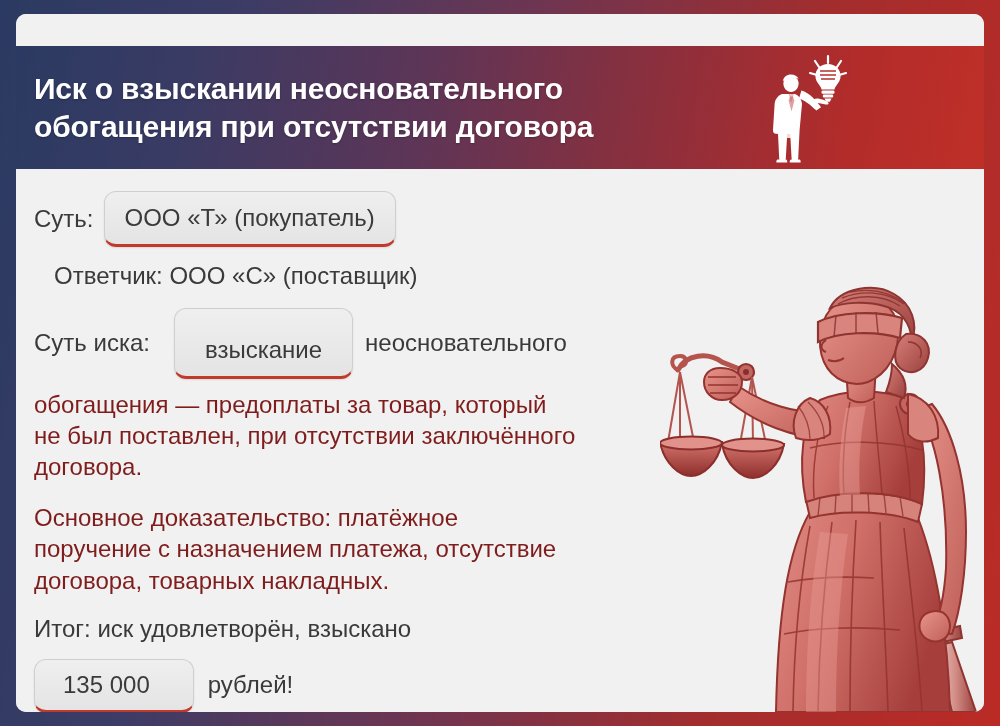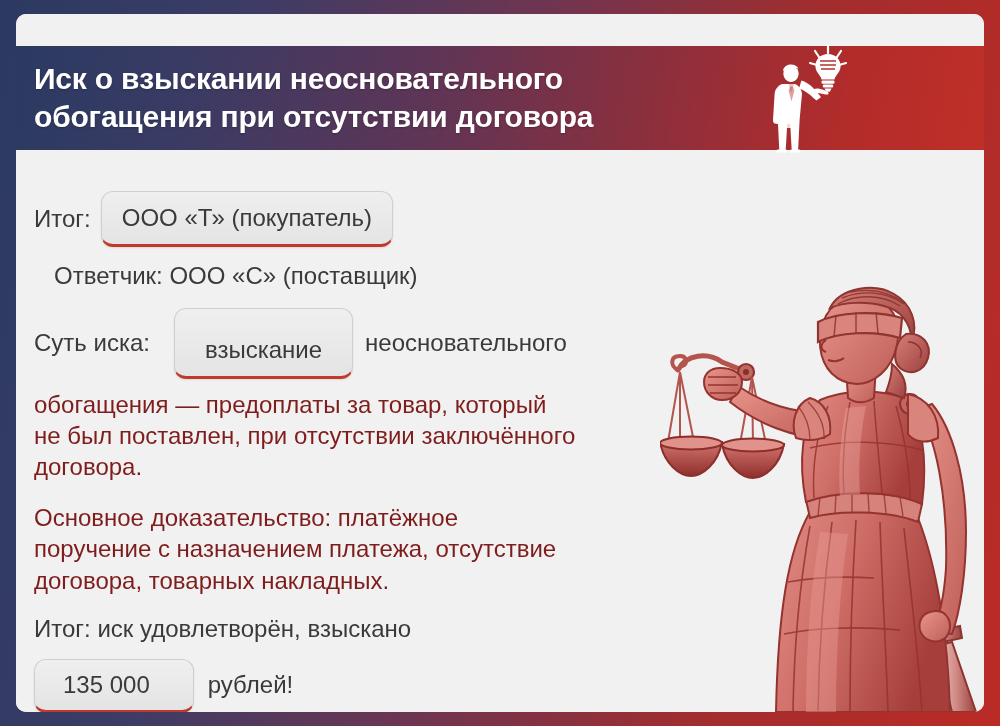--- a/index.html
+++ b/index.html
@@ -38,21 +38,21 @@
     height: 32px;
     background: #f1f1f1;
   }
 
   
   #header-band {
     position: absolute;
     left: 0;
     top: 32px;
     width: 100%;
-    height: 104px;
+    height: 123px;
     background: linear-gradient(100deg, #2b3a62 0%, #3a3b64 18%, #5d3557 42%, #8d2f3c 66%, #b32c2a 86%, #bf2f28 100%);
     display: flex;
     align-items: center;
     box-sizing: border-box;
     padding: 0 20px 0 18px;
   }
 
   #header-title {
     color: #ffffff;
     font-size: 30px;
@@ -197,21 +197,21 @@
             <path d="M20.2 107.6h7.4c.9 0 1.6.7 1.6 1.6v1.2H18.4v-1.2c0-.9.8-1.6 1.8-1.6z"></path>
             <path d="M33.6 107.6H41c.9 0 1.6.7 1.6 1.6v1.2H31.8v-1.2c0-.9.8-1.6 1.8-1.6z"></path>
           </g>
         </svg>
       </div>
     </div>
 
     <div id="body">
 
       <div class="line row-gap-a">
-        <span class="lbl">Итог:</span>
+        <span class="lbl">Суть:</span>
         <span class="pill pill-plaintiff">ООО «Т» (покупатель)</span>
       </div>
 
       <div class="line row-gap-b">
         <span class="plain">Ответчик: ООО «С» (поставщик)</span>
       </div>
 
       <div class="line">
         <span class="lbl">Суть иска:</span>
         <span class="pill pill-claim">взыскание</span>

